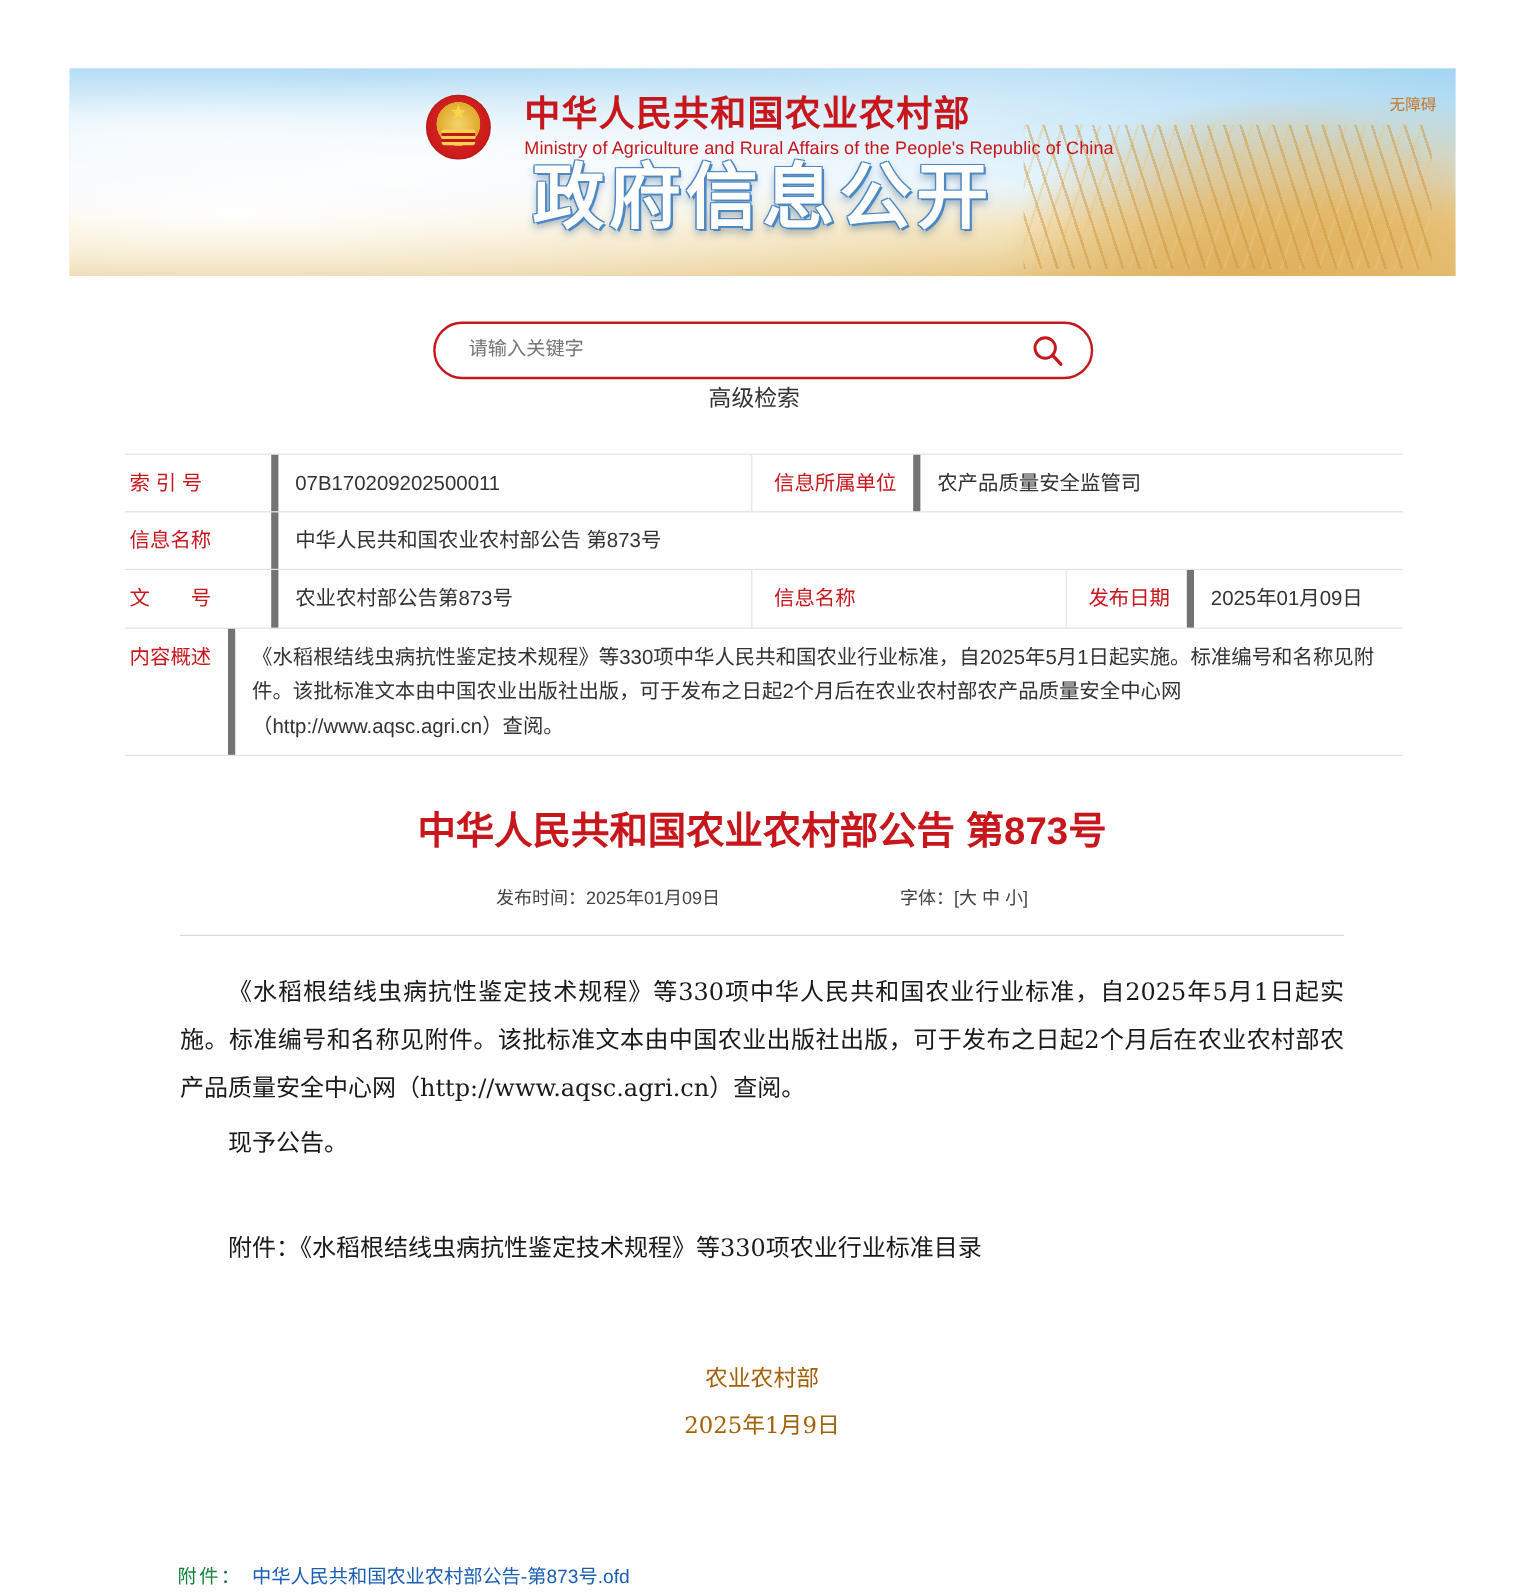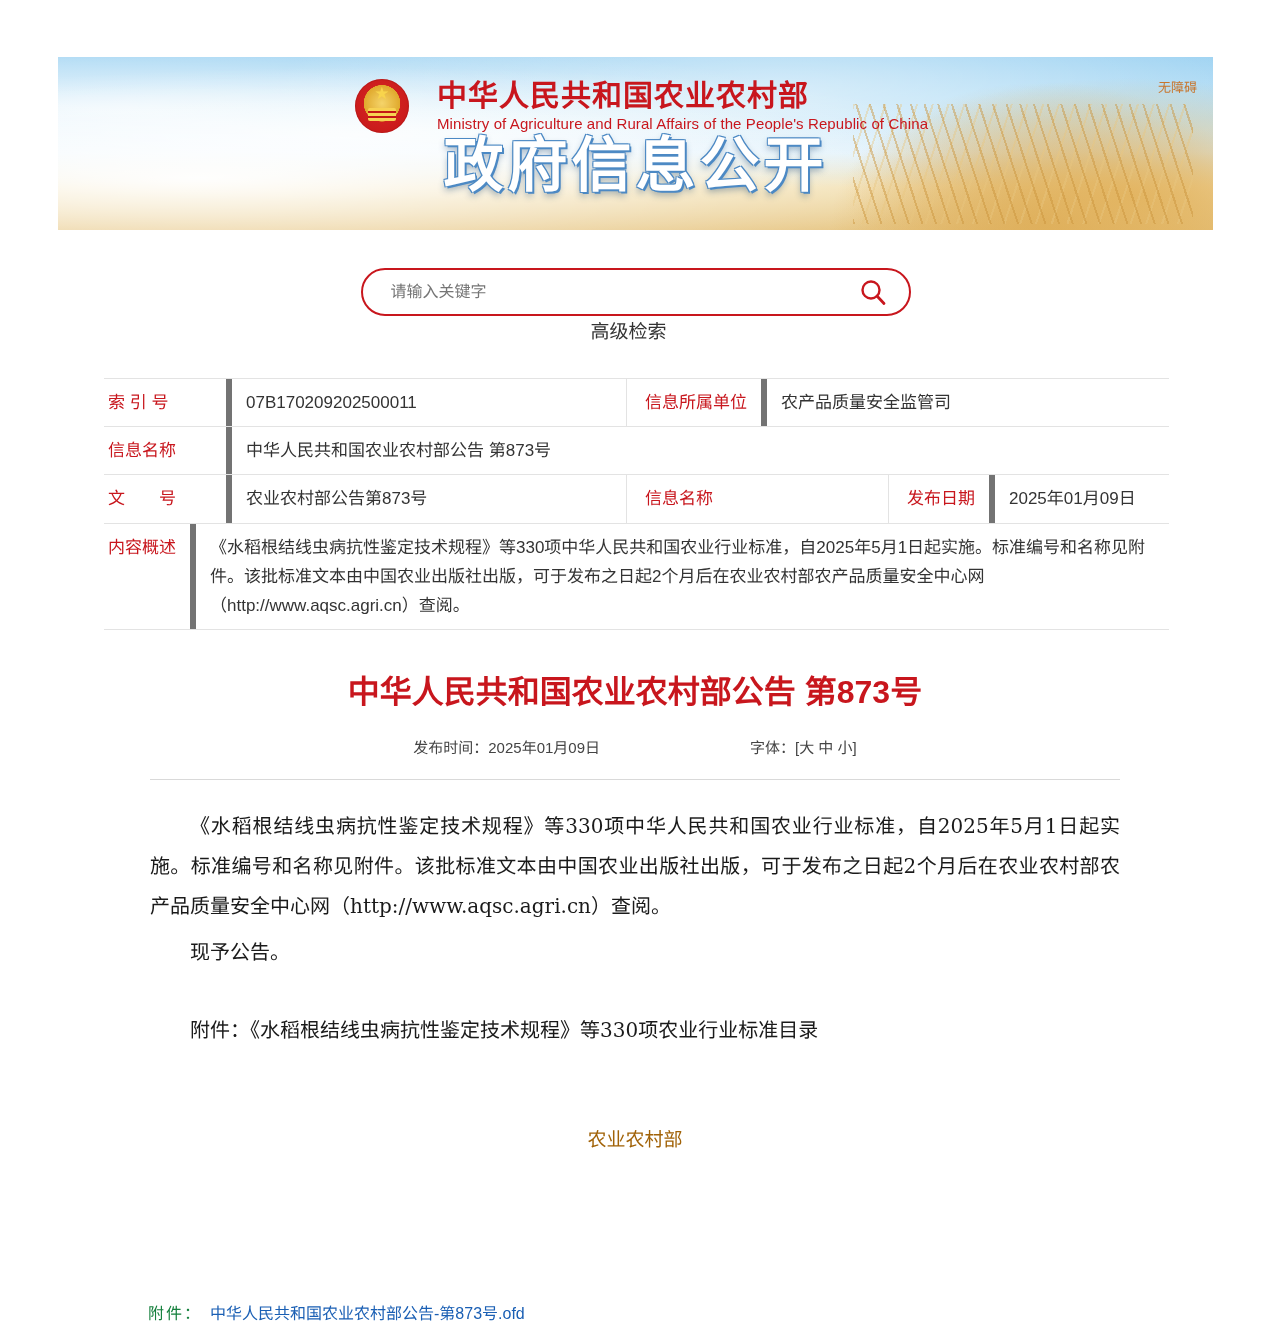--- a/index.html
+++ b/index.html
@@ -139,21 +139,21 @@
   }
   .font-size-opts { cursor: pointer; }
   .art-divider { margin-top: 22px; border-top: 1px solid #d9d9d9; }
   .art-body {
     margin-top: 26px;
     font-family: "DejaVu Serif", "Liberation Serif", serif;
     font-size: 20px; line-height: 2.0; color: #1a1a1a;
     text-align: justify;
   }
   .art-body p { margin: 0 0 6px 0; text-indent: 2em; }
-  .art-body p.gap { margin-top: 38px; }
+  .art-body p.gap { margin-top: 48px; }
   .sign {
     margin-top: 70px; text-align: center;
     font-family: "DejaVu Serif", "Liberation Serif", serif;
     font-size: 19px; line-height: 2.1; color: #a16207;
   }
 
   
   .attach {
     position: absolute; left: 148px; top: 1300px; display: flex; align-items: baseline; gap: 8px;
     font-size: 16px;
@@ -237,19 +237,20 @@
   <div class="art-divider"></div>
 
   <div class="art-body">
     <p>《水稻根结线虫病抗性鉴定技术规程》等330项中华人民共和国农业行业标准，自2025年5月1日起实施。标准编号和名称见附件。该批标准文本由中国农业出版社出版，可于发布之日起2个月后在农业农村部农产品质量安全中心网（http://www.aqsc.agri.cn）查阅。</p>
     <p>现予公告。</p>
     <p class="gap">附件：《水稻根结线虫病抗性鉴定技术规程》等330项农业行业标准目录</p>
   </div>
 
   <div class="sign">
     <div>农业农村部</div>
+    <div>2025年1月9日</div>
   </div>
 </div>
 
 <div class="attach">
   <span class="attach-label">附件：</span>
   <a class="attach-link" href="#">中华人民共和国农业农村部公告-第873号.ofd</a>
 </div>
 
 </body></html>

